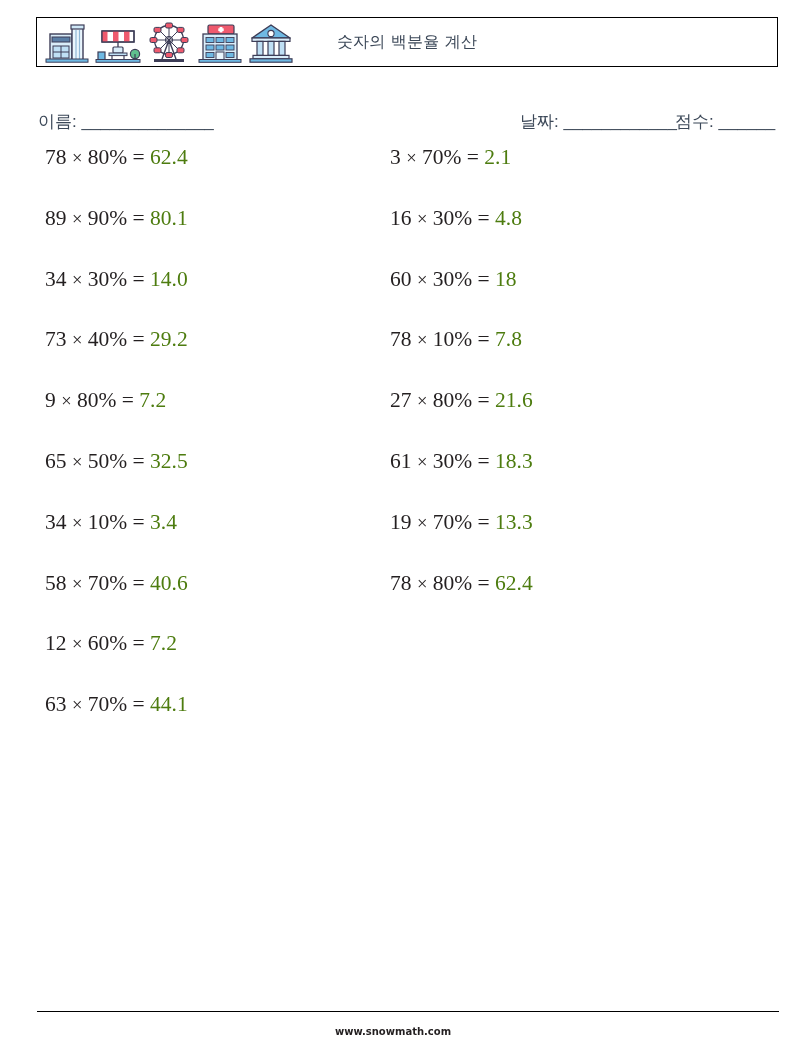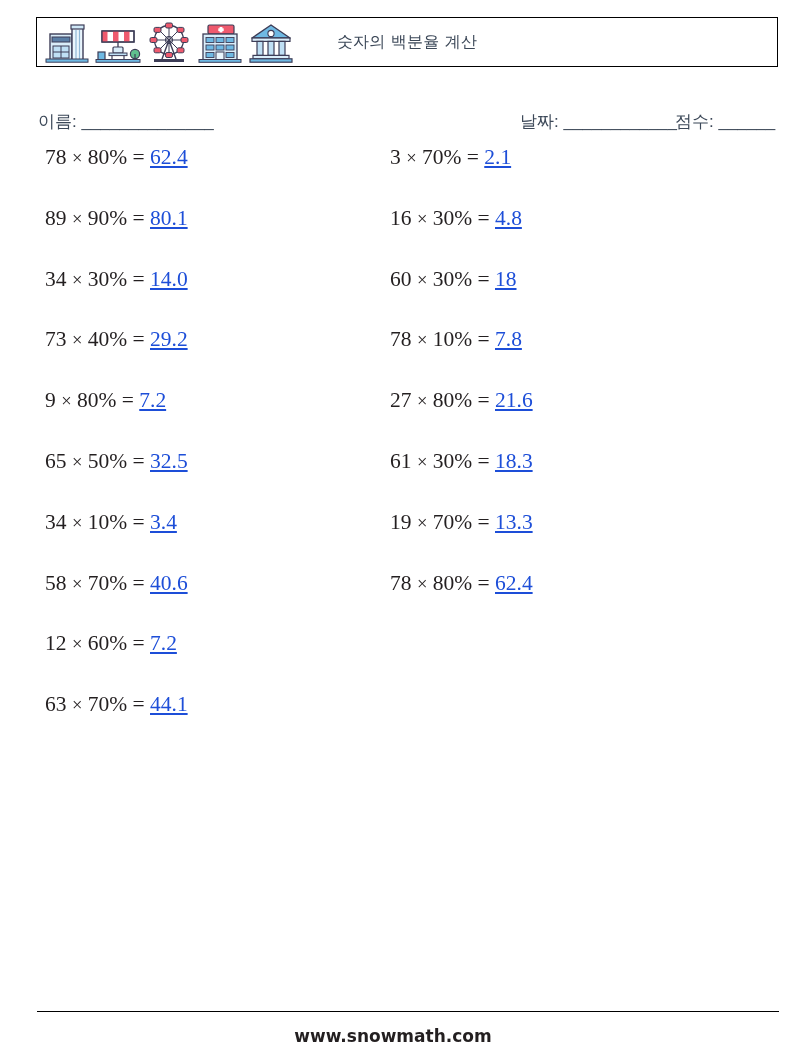--- a/index.html
+++ b/index.html
@@ -86,39 +86,39 @@
 
   .problem {
     height: 60.8px;
     line-height: 34px;
     font-size: 21.5px;
     color: #231f20;
     white-space: pre;
     display: block;
   }
   .problem .op { font-size: 18.5px; }
-  .problem .answer { color: #1d4ed8; text-decoration: underline; }
+  .problem .answer { color: #4d7c0f; }
 
   
   .footer-rule {
     position: absolute;
     left: 37px;
     top: 1011px;
     width: 742px;
     height: 0;
     border-top: 1.6px solid #000000;
   }
   .footer-text {
     position: absolute;
     left: 0;
     top: 1026px;
     width: 786px;
     text-align: center;
     font-family: "DejaVu Sans", "Liberation Sans", sans-serif;
-    font-size: 17px;
+    font-size: 10px;
     font-weight: bold;
     color: #231f20;
   }
 </style>
 </head>
 <body>
 
 <div class="header-box">
 
   <div class="icon-strip">

